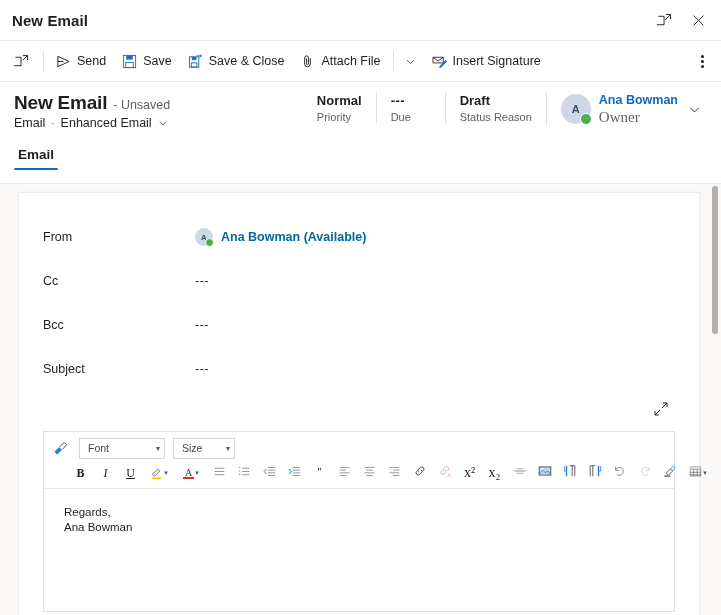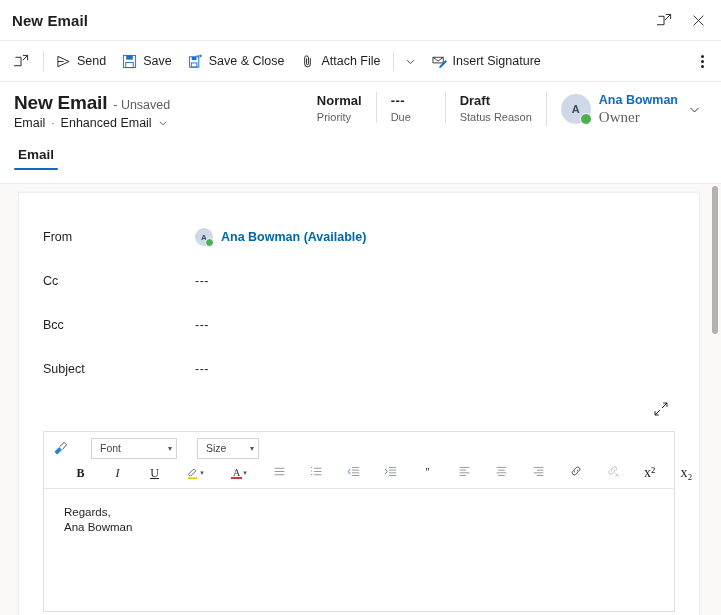--- a/index.html
+++ b/index.html
@@ -235,21 +235,21 @@
     border: 1px solid #e1dfdd;
     background: #ffffff;
   }
   .editor-toolbar {
     border-bottom: 1px solid #e8e6e4;
     padding: 4px 6px 3px 6px;
   }
   .tool-row {
     display: flex;
     align-items: center;
-    gap: 16px;
+    gap: 4px;
     flex-wrap: nowrap;
     min-height: 24px;
   }
   .tool-row.row2 { padding-left: 20px; margin-top: 1px; }
   .tbtn {
     width: 21px; height: 21px;
     display: flex; align-items: center; justify-content: center;
     cursor: pointer;
     border-radius: 2px;
     flex: 0 0 auto;

